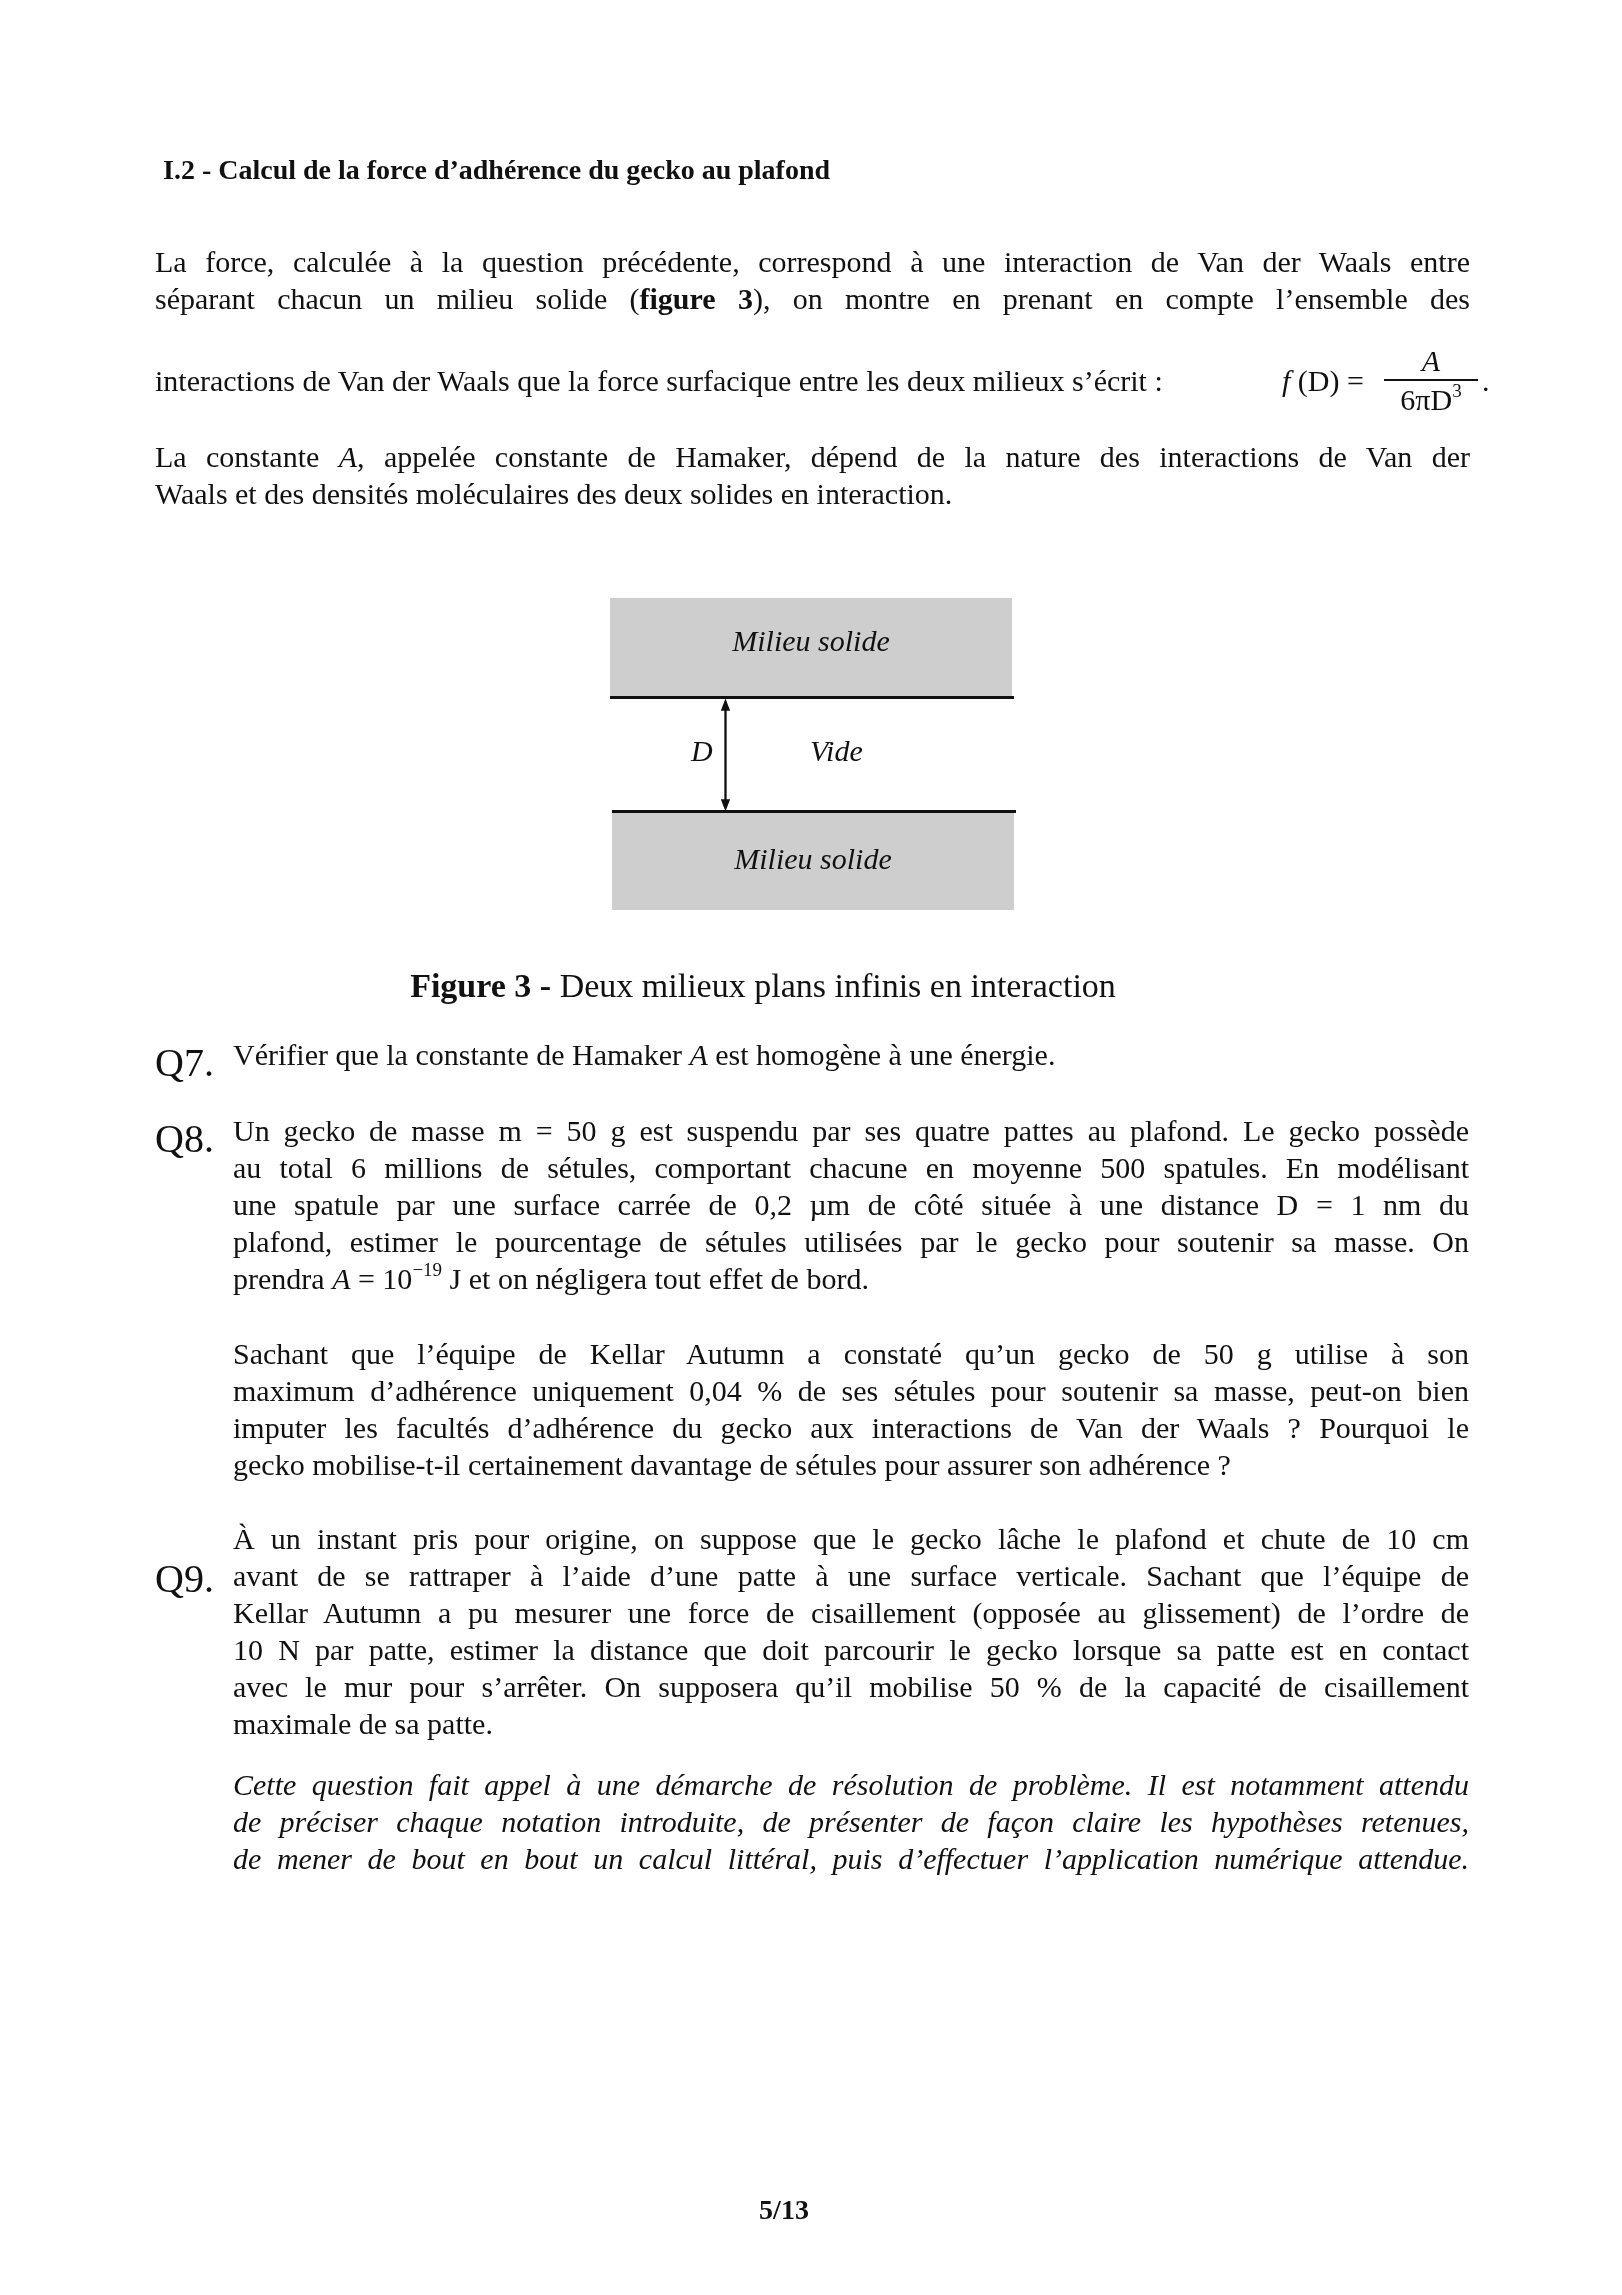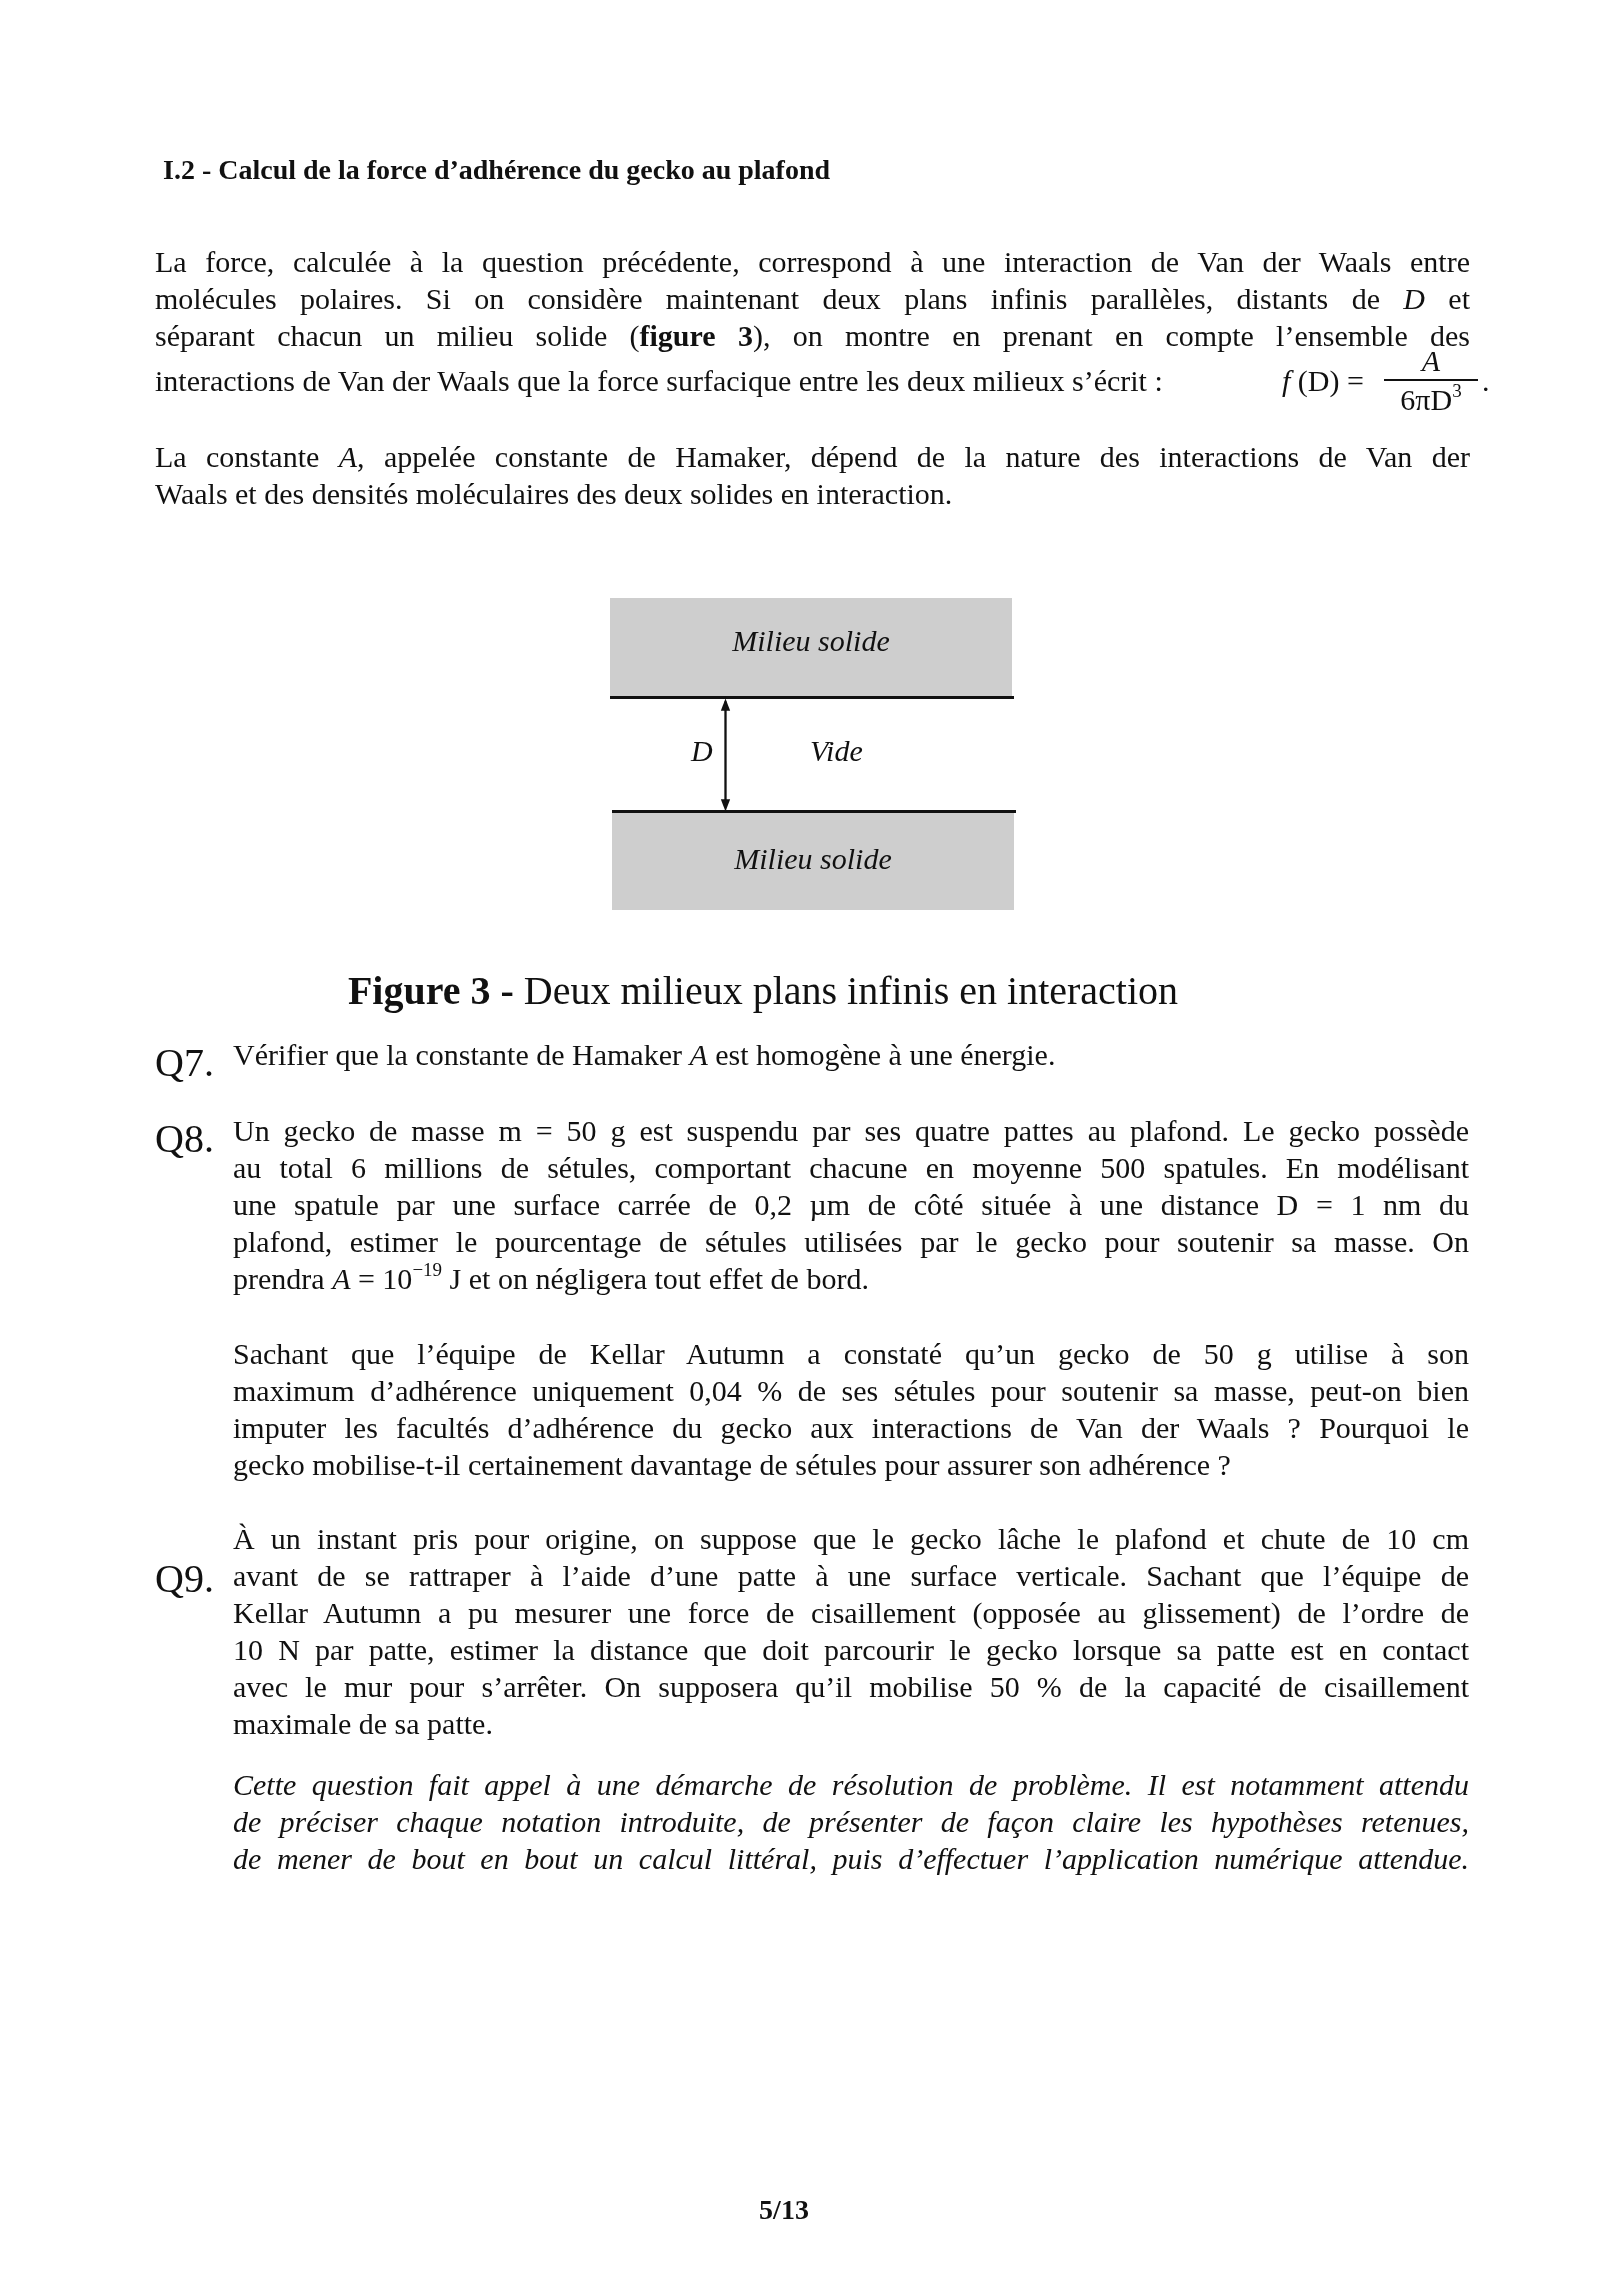--- a/index.html
+++ b/index.html
@@ -7,35 +7,34 @@
          font-family: "Liberation Serif", "DejaVu Serif", serif; color: #111; }
   .abs { position: absolute; }
   .title { left: 163px; top: 154px; font-size: 28px; font-weight: bold; white-space: nowrap; }
   .para { left: 155px; width: 1315px; font-size: 30px; line-height: 37px; text-align: justify; text-align-last: auto; }
   .jl { display: block; text-align: justify; text-align-last: justify; white-space: nowrap; height: 37px; }
   .jl-last { display: block; text-align: left; white-space: nowrap; height: 37px; }
   i.v { font-style: italic; }
   sup { font-size: 19px; vertical-align: 12.6px; line-height: 0; }
   .fig-box { background: #cecece; }
   .fig-label { font-style: italic; font-size: 30px; white-space: nowrap; }
-  .caption { left: 0; width: 1526px; text-align: center; font-size: 40px; }
+  .caption { left: 0; width: 1526px; text-align: center; font-size: 34px; }
   .q-label { left: 155px; font-size: 40px; font-weight: normal; }
   .q-text { left: 233px; width: 1236px; font-size: 30px; line-height: 37px; }
   .italic-note { font-style: italic; }
   .pagenum { left: 0; width: 1568px; text-align: center; font-size: 28px; font-weight: bold; }
   .hline { background: #111; height: 3.1px; }
 </style>
 </head>
 <body>
 
 <div class="abs title">I.2 - Calcul de la force d’adhérence du gecko au plafond</div>
 
 <div class="abs para" style="top:243px;">
   <span class="jl">La force, calculée à la question précédente, correspond à une interaction de Van der Waals entre</span>
-  <span class="jl"><span>molécules polaires. Si on considère maintenant deux plans infinis parallèles, distants de</span> <i class="v">D</i> <span>et</span></span>
   <span class="jl"><span>séparant chacun un milieu solide (</span><b>figure 3</b><span>), on montre en prenant en compte l’ensemble des</span></span>
 </div>
 
 <div class="abs" style="left:155px; top:344px; width:1315px; height:71px; font-size:30px; white-space:nowrap;">
   <span style="position:absolute; left:0; top:20.4px;">interactions de Van der Waals que la force surfacique entre les deux milieux s’écrit :</span>
   <span style="position:absolute; left:1091px; top:20.4px;margin-left:36px;"><i>f</i> <span>(D) =</span></span>
   <span style="position:absolute; left:1229px; top:0px; text-align:center; width:94px;">
     <span style="display:block; font-style:italic; line-height:33px;">A</span>
     <span style="display:block; height:2.4px; background:#111; margin:1.6px 0;"></span>
     <span style="display:block; line-height:33px;"><span>6πD</span><sup>3</sup></span>

